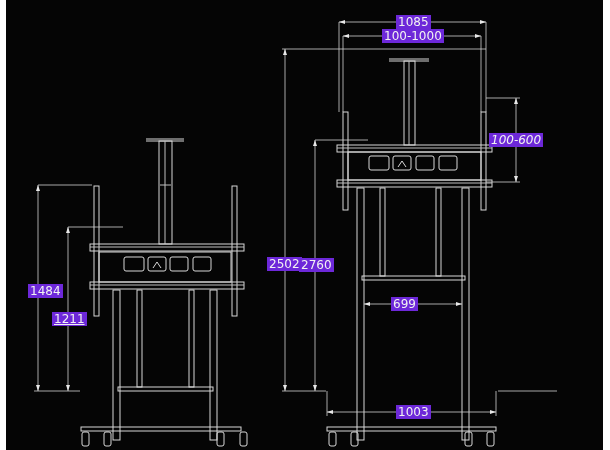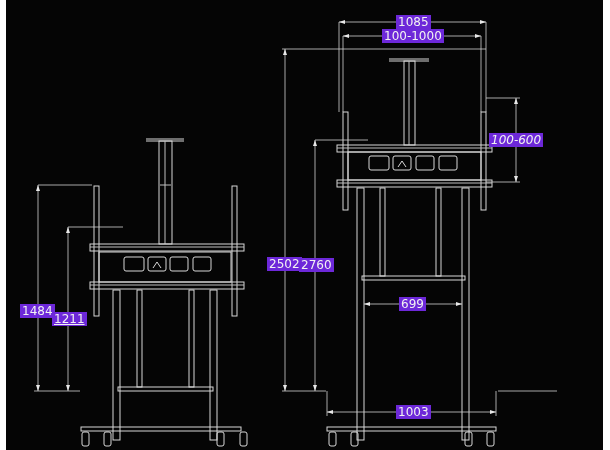--- a/index.html
+++ b/index.html
@@ -141,21 +141,21 @@
     <polygon class="arr" points="462,304 456,302 456,306"></polygon>
 
     <line class="dim" x1="327" y1="391" x2="327" y2="416"></line>
     <line class="dim" x1="496" y1="391" x2="496" y2="416"></line>
     <line class="dim" x1="327" y1="412" x2="496" y2="412"></line>
     <polygon class="arr" points="327,412 333,410 333,414"></polygon>
     <polygon class="arr" points="496,412 490,410 490,414"></polygon>
   </g>
 </svg>
 
-<span class="lbl" style="left:20px; top:284px;margin-top:20px;">1484</span>
+<span class="lbl" style="left:28px; top:284px;">1484</span>
 <span class="lbl" style="left:52px; top:312px;text-decoration:underline;">1211</span>
 <span class="lbl" style="left:396px; top:15px;">1085</span>
 <span class="lbl" style="left:382px; top:29px;">100-1000</span>
 <span class="lbl" style="left:489px; top:133px;font-style:italic;">100-600</span>
 <span class="lbl" style="left:267px; top:214px;margin-top:43px;">2502</span>
 <span class="lbl" style="left:299px; top:258px;">2760</span>
-<span class="lbl" style="left:399px; top:297px;">699</span>
+<span class="lbl" style="left:391px; top:297px;">699</span>
 <span class="lbl" style="left:396px; top:405px;">1003</span>
 
 </body></html>

